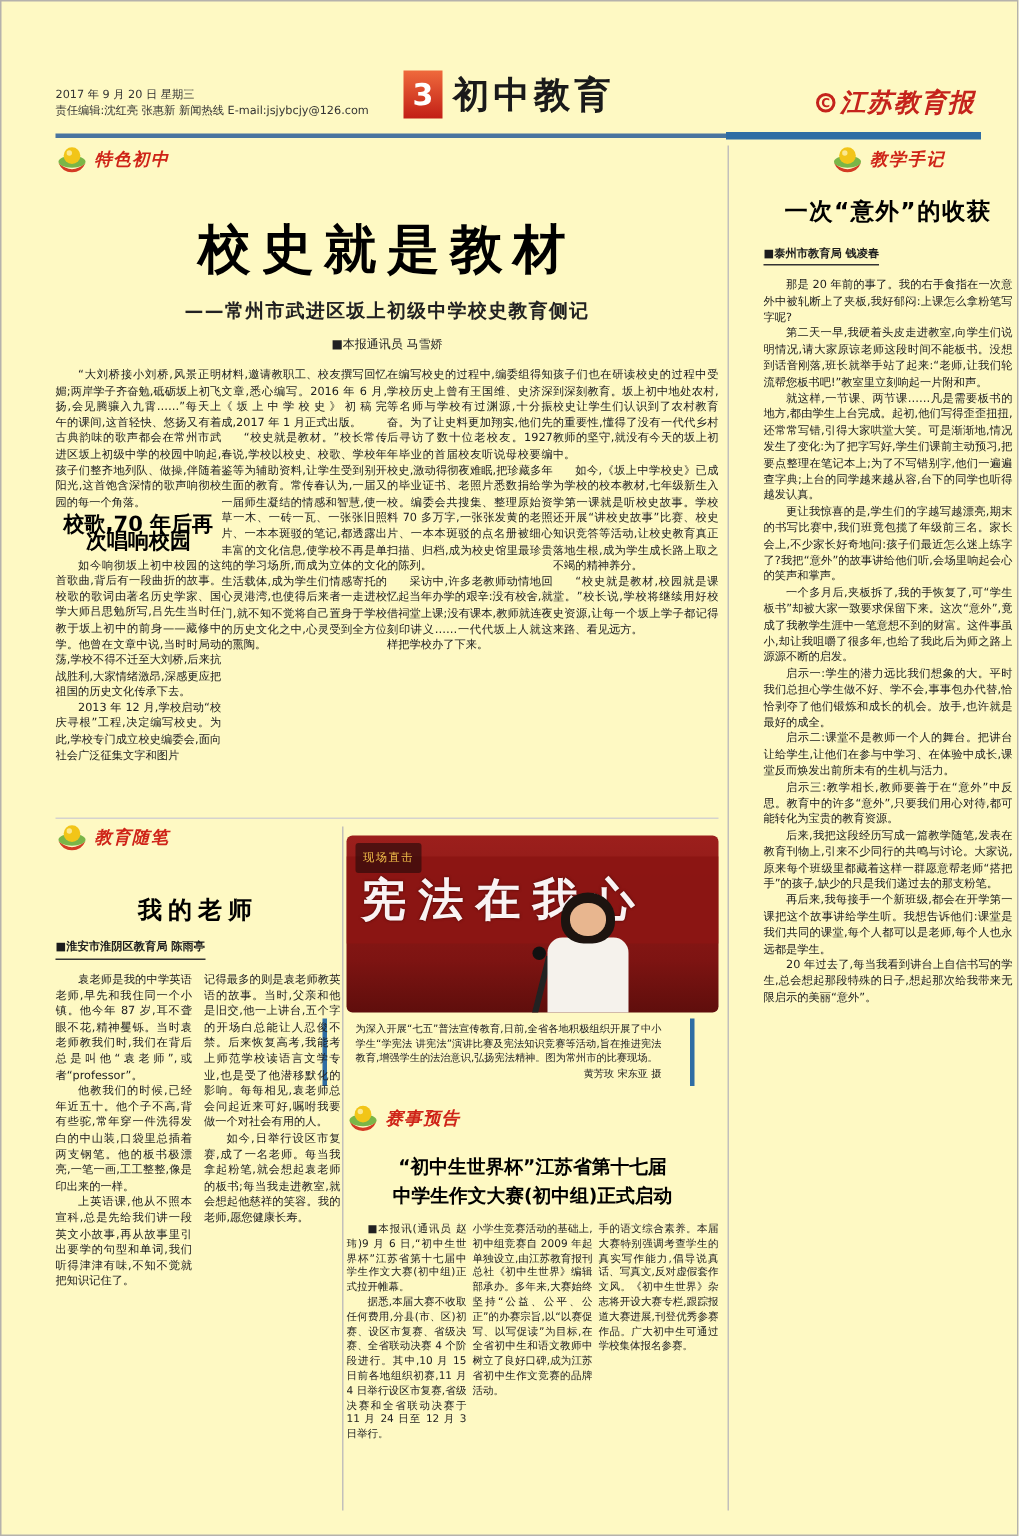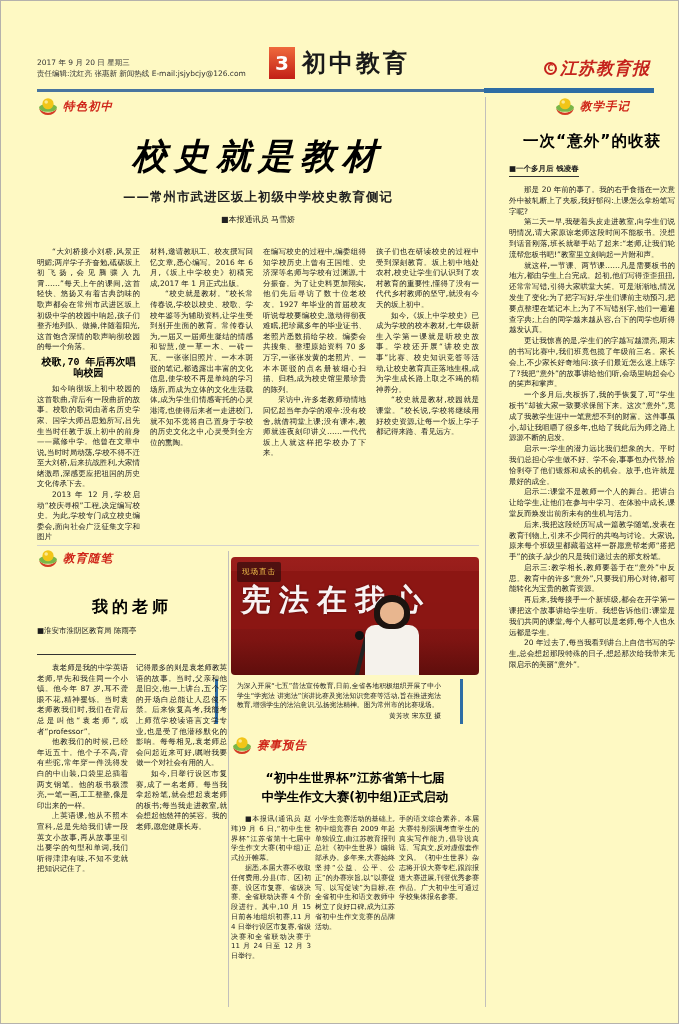--- a/index.html
+++ b/index.html
@@ -21,28 +21,28 @@
   .masthead-mark { width:13px; height:13px; border:2px solid #c5231c; border-radius:50%; color:#c5231c; font-size:8px; font-weight:bold; display:flex; align-items:center; justify-content:center; }
   .masthead-name { color:#c5231c; font-size:17px; font-weight:bold; font-style:italic; letter-spacing:1px; }
   .hdr-rule { position:absolute; left:36px; right:24px; top:88px; height:3px; background:#49759f; }
   .hdr-rule::after { content:""; position:absolute; right:0; top:-1px; width:170px; height:5px; background:#2e6da4; }
   
   .badge { position:absolute; display:flex; align-items:center; gap:4px; }
   .badge-label { color:#cf2418; font-weight:bold; font-style:italic; font-size:11.5px; letter-spacing:1px; }
   .badge svg { display:block; }
   
   .main-art { position:absolute; left:36px; top:96px; width:442px; }
-  .main-title { text-align:center; font-size:35px; font-weight:900; letter-spacing:7px; color:#000; margin-top:18px;font-style:italic; }
+  .main-title { text-align:center; font-size:35px; font-weight:900; letter-spacing:7px; color:#000; margin-top:28px; }
   .main-sub { text-align:center; font-size:12.5px; font-weight:bold; color:#222; margin-top:9px; letter-spacing:1px; }
   .main-byline { text-align:center; font-size:8px; color:#222; margin-top:8px; }
-  .cols { display:flex; gap:10px; margin-top:22px; }
+  .cols { display:flex; gap:0; margin-top:10px; }
   .col { flex:1; height:346px; overflow:hidden; font-size:7.5px; line-height:10.6px; text-align:justify; color:#212121; }
   .para { text-indent:2em; }
   .para.cont { text-indent:0; }
-  .subhead { text-indent:0; text-align:center; font-weight:bold; font-size:10px; margin:5px 0; color:#000;font-family:Liberation Mono, monospace; }
+  .subhead { text-indent:0; text-align:center; font-weight:bold; font-size:14px; margin:5px 0; color:#000; }
   
   .photo { position:absolute; left:230px; top:556px; width:248px; height:118px; border-radius:4px; overflow:hidden;
            background:linear-gradient(180deg,#9c1f1c 0%,#7e1412 70%,#5f0e0c 100%); }
   .photo-banner { position:absolute; left:0; right:0; top:14px; height:58px; background:#8c1613;
                   display:flex; align-items:center; padding-left:10px; gap:6px;
                   color:#fff; font-weight:900; font-size:30px; letter-spacing:8px; text-shadow:0 0 2px #400; opacity:.95; }
   .photo-tag { position:absolute; left:6px; top:5px; background:rgba(40,10,10,.65); color:#f3c04a;
                font-size:7.5px; padding:5px 5px; border-radius:2px; letter-spacing:1px; }
   .girl { position:absolute; right:52px; bottom:-4px; width:70px; height:84px; }
   .girl .hair { position:absolute; left:17px; top:0; width:36px; height:34px; background:#1d1410; border-radius:50% 50% 42% 42%; }
@@ -50,21 +50,21 @@
   .girl .shirt { position:absolute; left:8px; top:30px; width:54px; height:54px; background:#f5f2ec; border-radius:10px 10px 0 0; }
   .girl .mic { position:absolute; left:2px; top:42px; width:4px; height:42px; background:#222; transform:rotate(14deg); }
   .girl .michead { position:absolute; left:-2px; top:36px; width:9px; height:9px; background:#111; border-radius:50%; }
   .photo-caption { position:absolute; left:214px; top:678px; width:248px; padding:3px 19px;
                    border-left:3px solid #2e6da4; border-right:3px solid #2e6da4;
                    font-size:6.8px; line-height:9.6px; text-align:justify; color:#222; }
   .caption-credit { display:block; text-align:right; margin-top:1px; }
   
   .essay { position:absolute; left:36px; top:548px; width:190px; }
   .essay-title { text-align:center; font-size:16px; font-weight:900; letter-spacing:4px; margin-top:30px; color:#000; }
-  .essay-byline { font-size:7.5px; font-weight:normal; margin-top:2px; padding-bottom:18px; border-bottom:1px solid #333; display:inline-block; }
+  .essay-byline { font-size:7.5px; font-weight:bold; margin-top:2px; padding-bottom:3px; border-bottom:1px solid #333; display:inline-block; }
   .essay .cols { margin-top:8px; gap:8px; }
   .essay .col { height:362px; font-size:7.5px; }
   
   .preview { position:absolute; left:230px; top:735px; width:248px; }
   .preview-title { text-align:center; font-size:12.5px; font-weight:900; line-height:19px; margin-top:14px; color:#000; }
   .preview .cols { margin-top:9px; gap:4px; }
   .preview .col { height:196px; font-size:7px; line-height:9.8px; }
   
   .notes { position:absolute; left:492px; top:96px; width:166px;margin-left:16px; }
   .notes .badge-inner { justify-content:center; }
@@ -216,29 +216,29 @@
         <svg width="22" height="18" viewBox="0 0 24 20">
             <path d="M2 13 q10 9 20 0 q-3 7 -10 7 q-7 0 -10 -7" fill="#d43b24"></path>
             <ellipse cx="12" cy="12" rx="10" ry="4.5" fill="#7ab648"></ellipse>
             <circle cx="12" cy="7.5" r="6.2" fill="#f2c518"></circle>
             <circle cx="10" cy="5.6" r="2" fill="#fbe88f"></circle>
           </svg>
       </span>
       <span class="badge-label">教学手记</span>
     </div>
     <h2 class="notes-title">一次“意外”的收获</h2>
-    <div class="notes-byline">■一个多月后 钱凌春</div>
+    <div class="notes-byline">■泰州市教育局 钱凌春</div>
     <div class="notes-body">
         <p class="para">那是 20 年前的事了。我的右手食指在一次意外中被轧断上了夹板,我好郁闷:上课怎么拿粉笔写字呢?</p>
         <p class="para">第二天一早,我硬着头皮走进教室,向学生们说明情况,请大家原谅老师这段时间不能板书。没想到话音刚落,班长就举手站了起来:“老师,让我们轮流帮您板书吧!”教室里立刻响起一片附和声。</p>
         <p class="para">就这样,一节课、两节课……凡是需要板书的地方,都由学生上台完成。起初,他们写得歪歪扭扭,还常常写错,引得大家哄堂大笑。可是渐渐地,情况发生了变化:为了把字写好,学生们课前主动预习,把要点整理在笔记本上;为了不写错别字,他们一遍遍查字典;上台的同学越来越从容,台下的同学也听得越发认真。</p>
         <p class="para">更让我惊喜的是,学生们的字越写越漂亮,期末的书写比赛中,我们班竟包揽了年级前三名。家长会上,不少家长好奇地问:孩子们最近怎么迷上练字了?我把“意外”的故事讲给他们听,会场里响起会心的笑声和掌声。</p>
         <p class="para">一个多月后,夹板拆了,我的手恢复了,可“学生板书”却被大家一致要求保留下来。这次“意外”,竟成了我教学生涯中一笔意想不到的财富。这件事虽小,却让我咀嚼了很多年,也给了我此后为师之路上源源不断的启发。</p>
         <p class="para">启示一:学生的潜力远比我们想象的大。平时我们总担心学生做不好、学不会,事事包办代替,恰恰剥夺了他们锻炼和成长的机会。放手,也许就是最好的成全。</p>
         <p class="para">启示二:课堂不是教师一个人的舞台。把讲台让给学生,让他们在参与中学习、在体验中成长,课堂反而焕发出前所未有的生机与活力。</p>
+        <p class="para">启示三:教学相长,教师要善于在“意外”中反思。教育中的许多“意外”,只要我们用心对待,都可能转化为宝贵的教育资源。</p>
         <p class="para">后来,我把这段经历写成一篇教学随笔,发表在教育刊物上,引来不少同行的共鸣与讨论。大家说,原来每个班级里都藏着这样一群愿意帮老师“搭把手”的孩子,缺少的只是我们递过去的那支粉笔。</p>
-        <p class="para">启示三:教学相长,教师要善于在“意外”中反思。教育中的许多“意外”,只要我们用心对待,都可能转化为宝贵的教育资源。</p>
         <p class="para">再后来,我每接手一个新班级,都会在开学第一课把这个故事讲给学生听。我想告诉他们:课堂是我们共同的课堂,每个人都可以是老师,每个人也永远都是学生。</p>
         <p class="para">20 年过去了,每当我看到讲台上自信书写的学生,总会想起那段特殊的日子,想起那次给我带来无限启示的美丽“意外”。</p>
       </div>
   </div>
 
 </div>
 
 </body></html>

